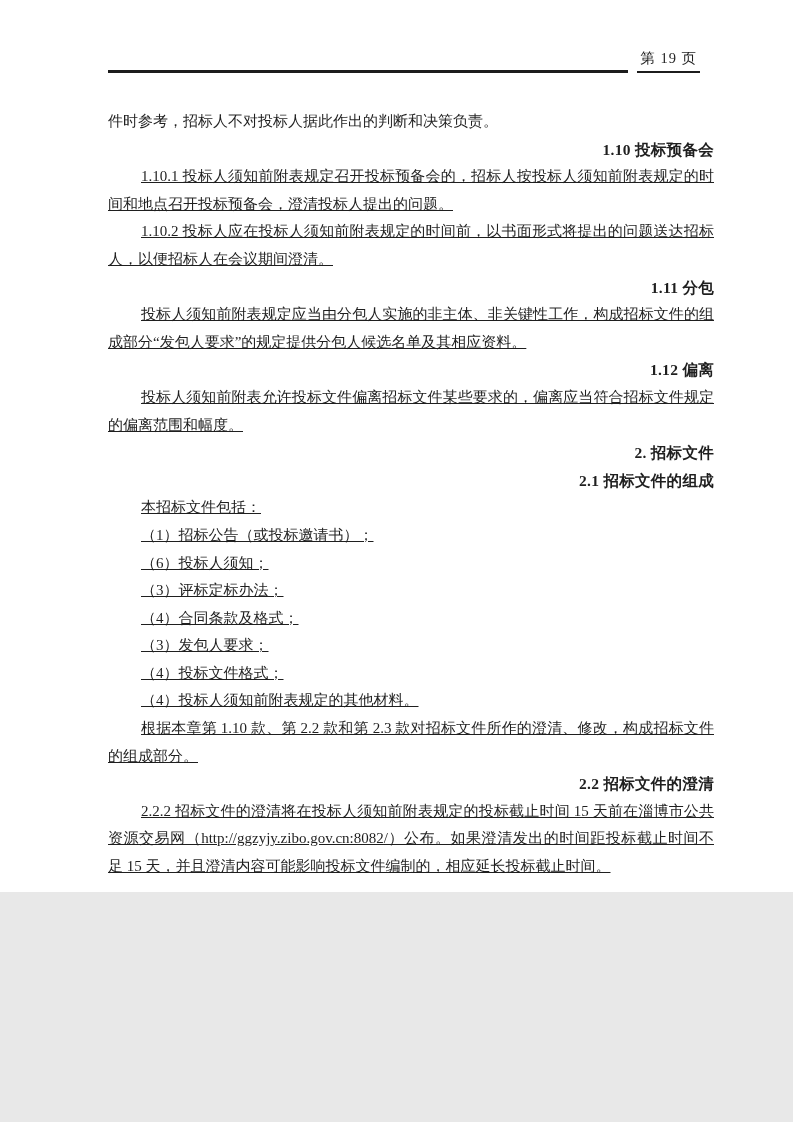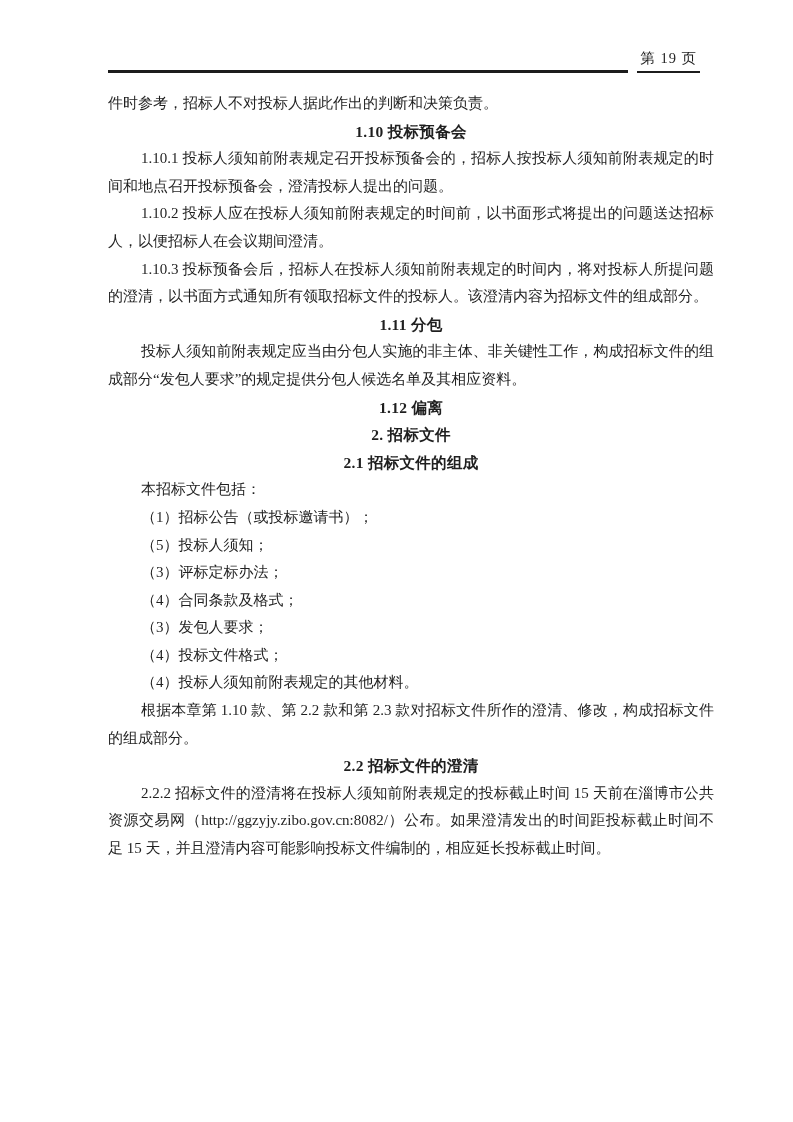--- a/index.html
+++ b/index.html
@@ -3,21 +3,21 @@
 <meta charset="utf-8">
 <style>
   html, body {
     margin: 0;
     padding: 0;
     background: #e8e8e8;
   }
   .page {
     position: relative;
     width: 793px;
-    height: 1122px;
+    height: 892px;
     background: #ffffff;
     overflow: hidden;
     font-family: "Liberation Serif", "DejaVu Serif", serif;
     color: #1f1f1f;
   }
   .header {
     position: absolute;
     left: 108px;
     top: 44px;
     width: 592px;
@@ -34,64 +34,65 @@
     font-size: 14.5px;
     line-height: 20px;
     padding: 0 3px 3px 3px;
     border-bottom: 2px solid #1c1c1c;
     white-space: nowrap;
     letter-spacing: 1px;
   }
   .content {
     position: absolute;
     left: 108px;
-    top: 90px;
+    top: 108px;
     width: 606px;
     font-size: 15px;
     line-height: 27.6px;
     text-align: justify;
     text-justify: inter-ideograph;
   }
   .blk {
     margin: 0;
     padding: 0;
   }
   .para.indent {
     text-indent: 2.2em;
+    text-decoration: underline;
   }
   .heading {
     font-weight: bold;
     font-size: 15.5px;
-    text-align: center;
+    text-align: right;
     letter-spacing: 0.3px;
   }
 </style>
 </head>
 <body>
 
 <div class="page">
   <div class="header">
     <div class="header-rule"></div>
     <span class="page-label">第 19 页</span>
   </div>
   <div class="content">
 
   <p class="blk para">件时参考，招标人不对投标人据此作出的判断和决策负责。</p>
       <p class="blk heading">1.10 投标预备会</p>
       <p class="blk para indent">1.10.1 投标人须知前附表规定召开投标预备会的，招标人按投标人须知前附表规定的时间和地点召开投标预备会，澄清投标人提出的问题。</p>
       <p class="blk para indent">1.10.2 投标人应在投标人须知前附表规定的时间前，以书面形式将提出的问题送达招标人，以便招标人在会议期间澄清。</p>
-      <p class="blk para indent">1.10.3 投标预备会后，招标人在投标人须知前附表规定的时间内，将对投标人所提问题的澄清，以书面方式通知所有领取招标文件的投标人。该澄清内容为招标文件的组成部分。</p>
       <p class="blk heading">1.11 分包</p>
       <p class="blk para indent">投标人须知前附表规定应当由分包人实施的非主体、非关键性工作，构成招标文件的组成部分“发包人要求”的规定提供分包人候选名单及其相应资料。</p>
       <p class="blk heading">1.12 偏离</p>
+      <p class="blk para indent">投标人须知前附表允许投标文件偏离招标文件某些要求的，偏离应当符合招标文件规定的偏离范围和幅度。</p>
       <p class="blk heading">2. 招标文件</p>
       <p class="blk heading">2.1 招标文件的组成</p>
       <p class="blk para indent">本招标文件包括：</p>
       <p class="blk para indent">（1）招标公告（或投标邀请书）；</p>
-      <p class="blk para indent">（5）投标人须知；</p>
+      <p class="blk para indent">（6）投标人须知；</p>
       <p class="blk para indent">（3）评标定标办法；</p>
       <p class="blk para indent">（4）合同条款及格式；</p>
       <p class="blk para indent">（3）发包人要求；</p>
       <p class="blk para indent">（4）投标文件格式；</p>
       <p class="blk para indent">（4）投标人须知前附表规定的其他材料。</p>
       <p class="blk para indent">根据本章第 1.10 款、第 2.2 款和第 2.3 款对招标文件所作的澄清、修改，构成招标文件的组成部分。</p>
       <p class="blk heading">2.2 招标文件的澄清</p>
       <p class="blk para indent">2.2.2 招标文件的澄清将在投标人须知前附表规定的投标截止时间 15 天前在淄博市公共资源交易网（http://ggzyjy.zibo.gov.cn:8082/）公布。如果澄清发出的时间距投标截止时间不足 15 天，并且澄清内容可能影响投标文件编制的，相应延长投标截止时间。</p>
     </div>
 </div>

